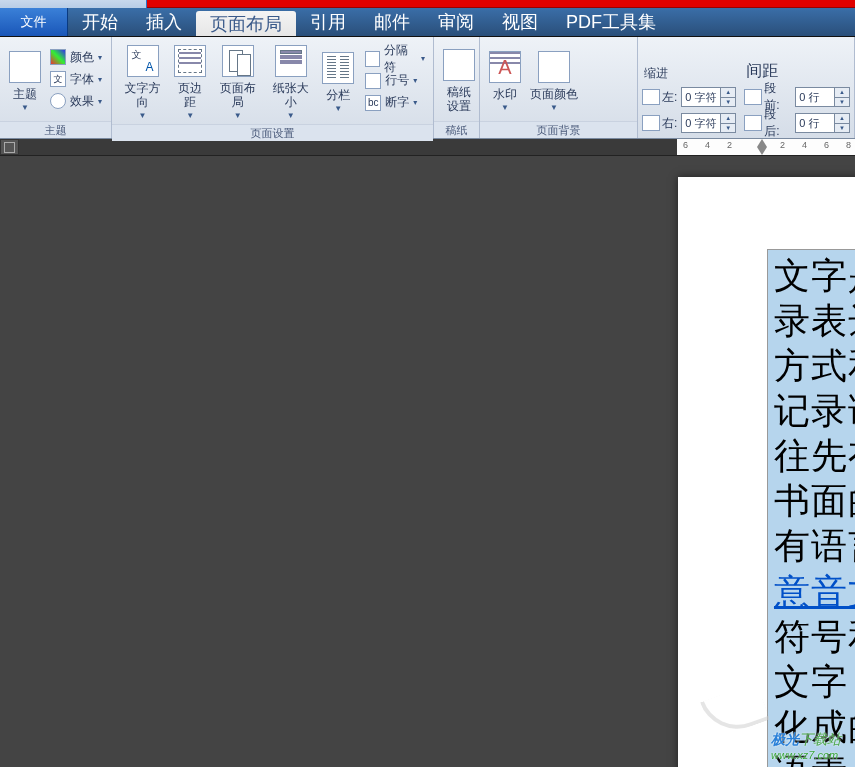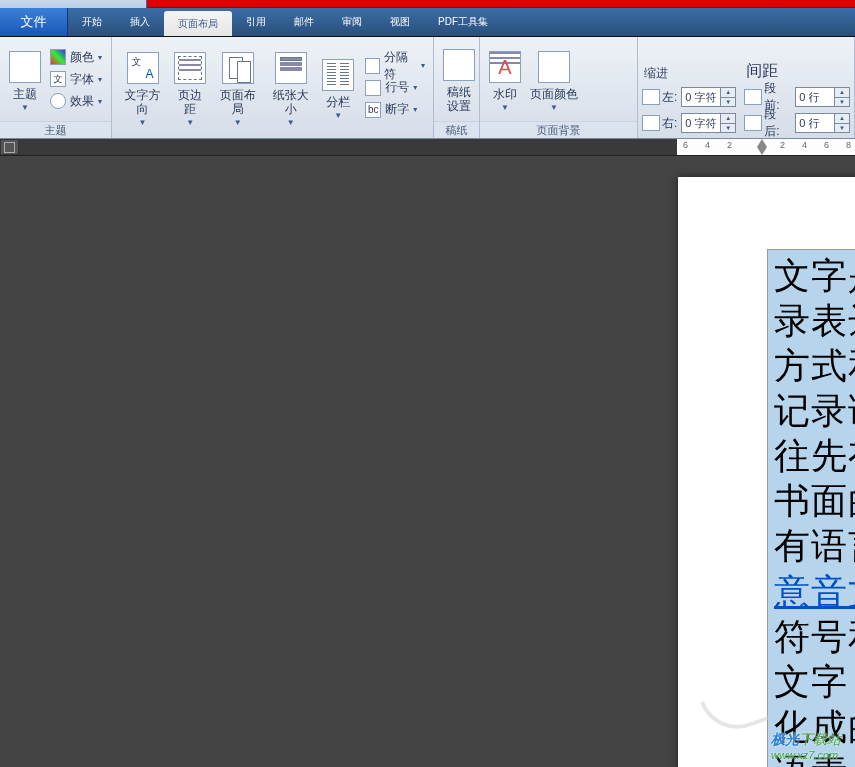--- a/index.html
+++ b/index.html
@@ -7,21 +7,21 @@
 
   
   .titlebar { height: 8px; width: 100%; display: flex; }
   .titlebar-left { width: 147px; background: linear-gradient(#c8d8ec,#b8cde6); border-right:1px solid #2a72c8;}
   .titlebar-right { flex:1; background: #e00000; border-bottom:1px solid #900; position:relative;}
   .titlebar-text { position:absolute; right:30px; top:-4px; color:#530000; font-size:13px; }
 
   
   .tabstrip { height: 29px; background: linear-gradient(#3a6ea8,#2a4f7a); display:flex; align-items:stretch; border-bottom:1px solid #111; }
   .file-tab { width:68px; background: linear-gradient(#3a80d8,#1a56b8); color:#fff; font-size:13px; display:flex; align-items:center; justify-content:center; border-right:1px solid #0a3a80; cursor:pointer;}
-  .tab { padding: 0 14px; color:#fff; font-size:10px; display:flex; align-items:center; cursor:pointer;}
+  .tab { padding: 0 14px; color:#fff; font-size:18px; display:flex; align-items:center; cursor:pointer;}
   .tab.active { background: linear-gradient(#f4f4f4,#e6e6e6); color:#3a5a8a; border-top-left-radius:3px;border-top-right-radius:3px; margin-top:3px;}
 
   
   .ribbon { height:102px; background: linear-gradient(#eef2f7,#d5dde8); display:flex; border-bottom:1px solid #7a8aa0;}
   .group { border-right:1px solid #b0bcd0; display:flex; flex-direction:column; position:relative;}
   .group-body { flex:1; display:flex; align-items:center; padding:2px 4px; }
   .group-label { height:17px; font-size:11px; color:#4a5a7a; text-align:center; border-top:1px solid #c9d2e0; background:#dbe3ee; line-height:17px; position:relative;}
 
   .big-btn { display:flex; flex-direction:column; align-items:center; justify-content:flex-start; padding:2px 4px; cursor:pointer; text-align:center; font-size:12px; color:#2a3a5a; min-width:42px;}
   .big-btn .ico { width:32px; height:32px; margin:4px auto 4px; border:1px solid #8aa0c0; background:#fff; position:relative;}
@@ -175,20 +175,21 @@
           <span>行号</span>
           <span class="arrow">▾</span>
         </div>
         <div class="small-row">
           <span class="sico" style="font-size:10px;line-height:14px;text-align:center">bc</span>
           <span>断字</span>
           <span class="arrow">▾</span>
         </div>
       </div>
     </div>
+    <div class="group-label">页面设置</div>
   </div>
 
   <div class="group" style="width:46px">
     <div class="group-body">
       <div class="big-btn">
         <div class="ico ico-draft"></div>
         <div class="lbl">稿纸</div>
         <div class="lbl">设置</div>
       </div>
     </div>

